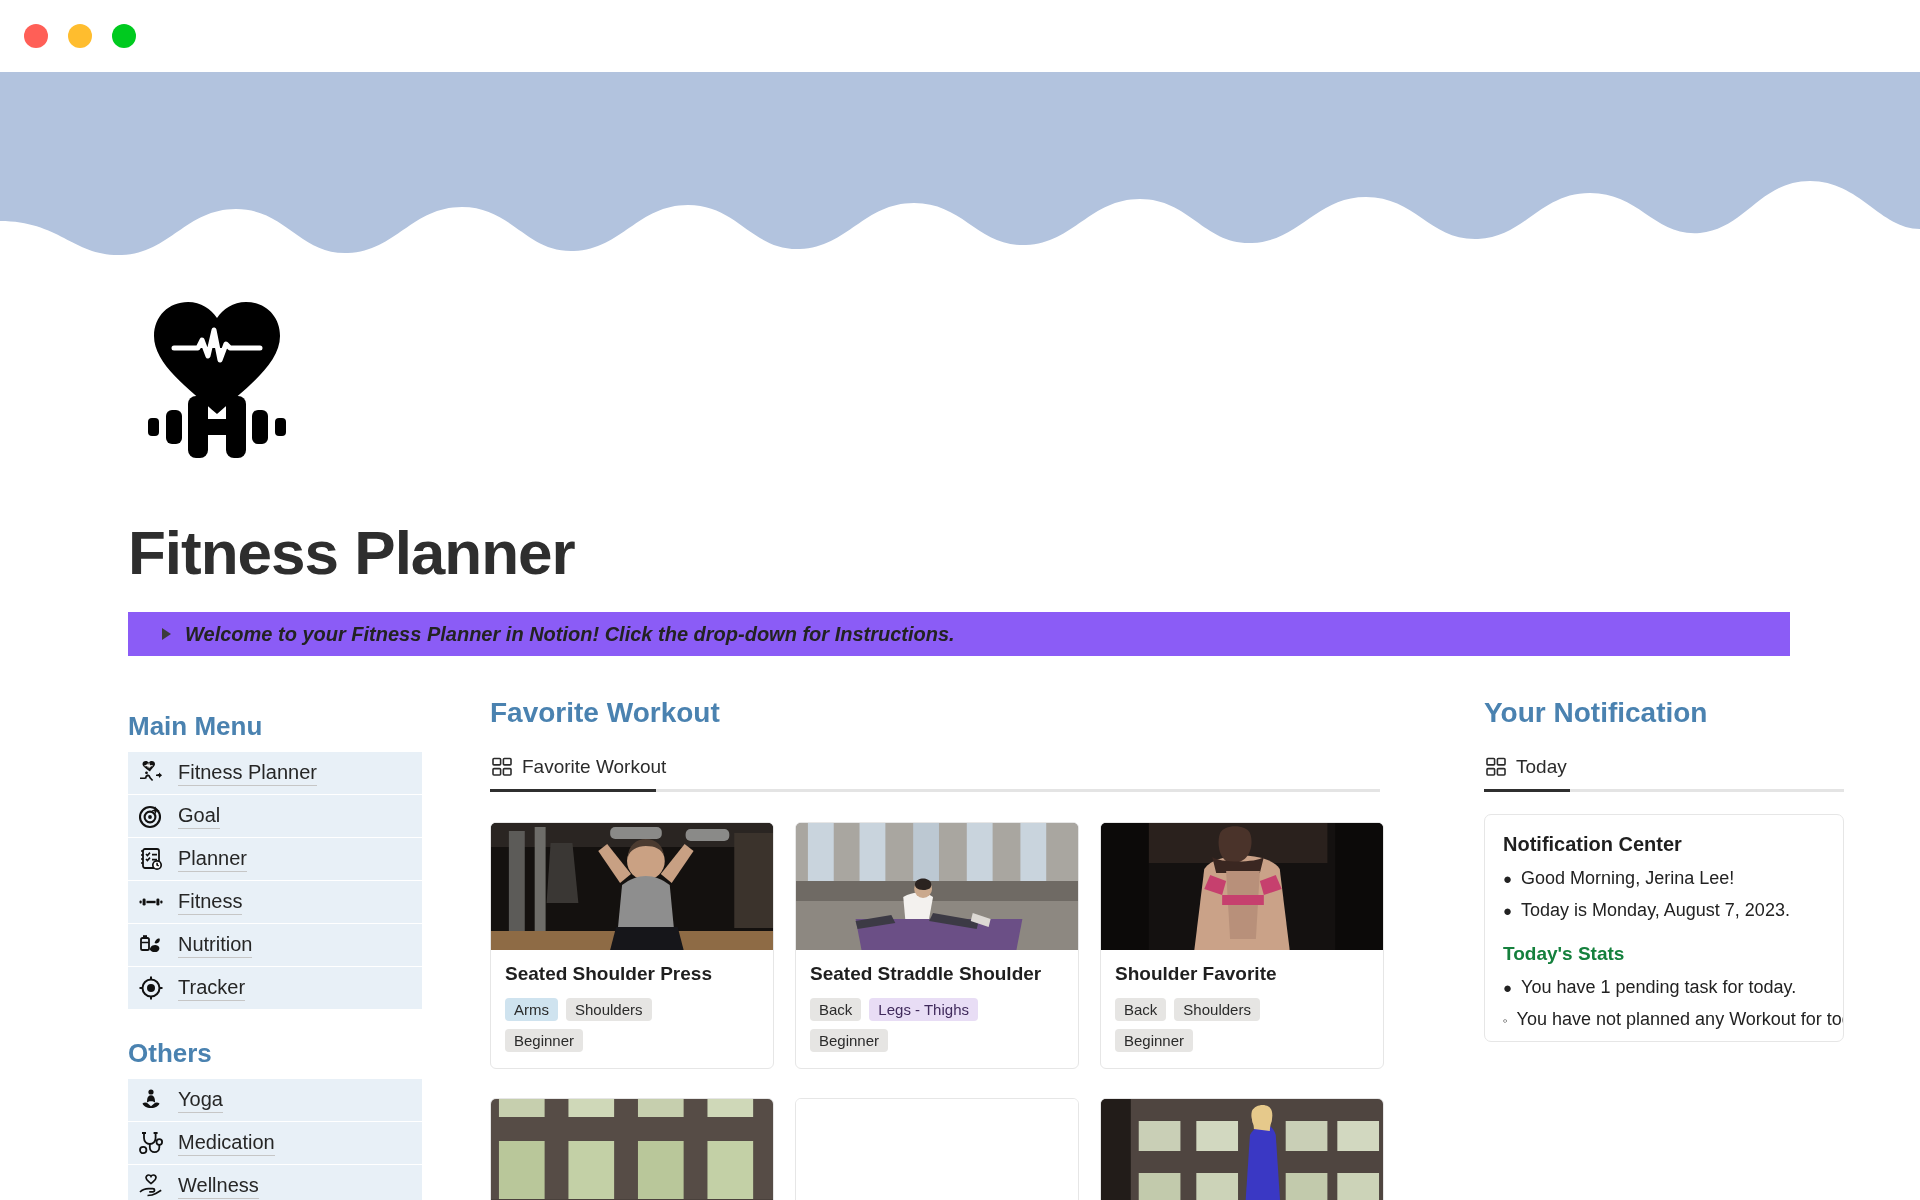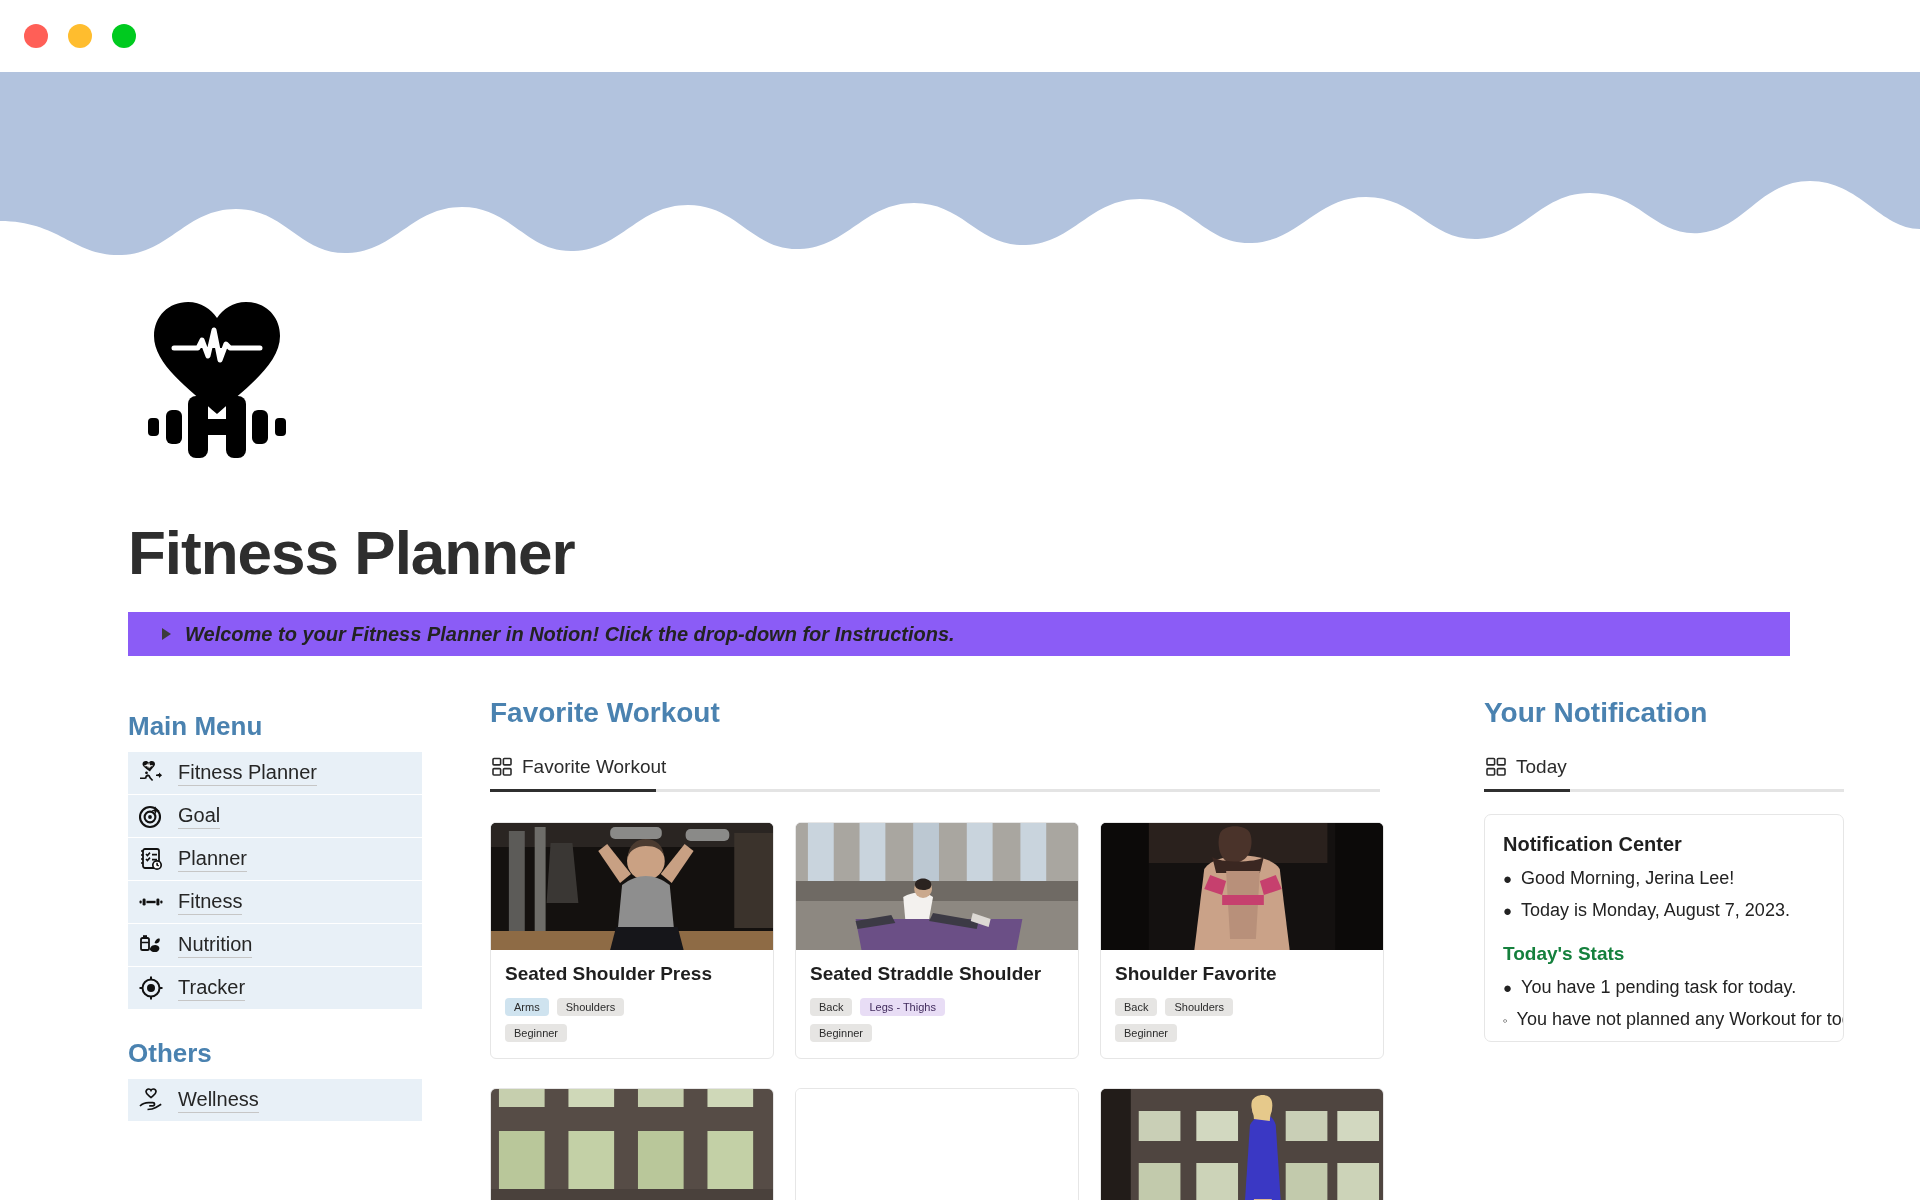--- a/index.html
+++ b/index.html
@@ -108,21 +108,21 @@
     border: 1px solid #e6e6e6; border-radius: 6px;
     background: #fff; overflow: hidden; margin-top: 8px;
   }
   .card .thumb { width: 100%; height: 127px; display: block; }
   .card .body { padding: 13px 14px 16px 14px; }
   .card .cname {
     font-size: 19px; font-weight: bold; color: #1f1f1f; margin-bottom: 13px;
   }
   .tags { display: flex; flex-wrap: wrap; gap: 8px; }
   .tag {
-    font-size: 11px; color: #2b2b2b; background: #e6e5e3;
+    font-size: 15px; color: #2b2b2b; background: #e6e5e3;
     padding: 3px 9px; border-radius: 4px; white-space: nowrap;
   }
   .tag.blue   { background: #cfe3ef; }
   .tag.purple { background: #e8ddf5; color: #402a5c; }
 
   
   .notify-card {
     margin-top: 22px; border: 1px solid #e6e6e6; border-radius: 7px;
     background: #fff; padding: 18px 18px 20px 18px;
     height: 228px; overflow: hidden;
@@ -262,21 +262,39 @@
         <circle cx="13" cy="13" r="4" fill="#111"></circle>
         <path stroke="#111" stroke-width="2" d="M13 1.5v3.5M13 21v3.5M1.5 13h3.5M21 13h3.5"></path>
       </svg>
       <span class="ml">Tracker</span>
     </div>
 
     <div class="gap"></div>
 
     <div class="sec-title">Others</div>
 
-
+    <div class="menu-row">
+      <svg class="mi" viewBox="0 0 26 26">
+        <circle cx="13" cy="5" r="2.6" fill="#111"></circle>
+        <path fill="#111" d="M13 8.2c2.2 0 3.6 1.8 3.8 4l.3 3.2-2.6-1.1h-3l-2.6 1.1.3-3.2c.2-2.2 1.6-4 3.8-4z"></path>
+        <path fill="#111" d="M4.5 16.5c1.8-1.4 4.2-1.2 5.6.2l2.9 2.6 2.9-2.6c1.4-1.4 3.8-1.6 5.6-.2-1 2.6-4 4.6-8.5 4.6s-7.5-2-8.5-4.6z"></path>
+      </svg>
+      <span class="ml">Yoga</span>
+    </div>
+
+    <div class="menu-row">
+      <svg class="mi" viewBox="0 0 26 26">
+        <path fill="none" stroke="#111" stroke-width="1.8" d="M6 3v5c0 3.4 2.6 6 5.8 6s5.8-2.6 5.8-6V3"></path>
+        <path fill="none" stroke="#111" stroke-width="1.8" d="M11.8 14v3.5c0 2.6 2.2 4.6 4.8 4.6s4.7-2 4.7-4.6v-3"></path>
+        <circle cx="21.3" cy="12" r="2.8" fill="none" stroke="#111" stroke-width="1.8"></circle>
+        <circle cx="5.2" cy="20" r="3.2" fill="none" stroke="#111" stroke-width="1.8"></circle>
+        <path stroke="#111" stroke-width="1.8" d="M4 3h4M15.6 3h4"></path>
+      </svg>
+      <span class="ml">Medication</span>
+    </div>
 
     <div class="menu-row">
       <svg class="mi" viewBox="0 0 26 26">
         <path fill="none" stroke="#111" stroke-width="1.7" d="M13 10.5C10.7 8.3 8 7 8 4.8 8 3.2 9.2 2 10.7 2c1 0 1.9.5 2.3 1.3C13.4 2.5 14.3 2 15.3 2 16.8 2 18 3.2 18 4.8c0 2.2-2.7 3.5-5 5.7z"></path>
         <path fill="none" stroke="#111" stroke-width="1.7" d="M2 19c2.4-2.4 5.5-3.4 8.6-3.4h4.2c1 0 1.7.7 1.7 1.6s-.8 1.6-1.7 1.6h-3.6"></path>
         <path fill="none" stroke="#111" stroke-width="1.7" d="M9.5 22.5c3.4 0 6-.6 8.3-2l5.4-3.2"></path>
       </svg>
       <span class="ml">Wellness</span>
     </div>
   </div>

